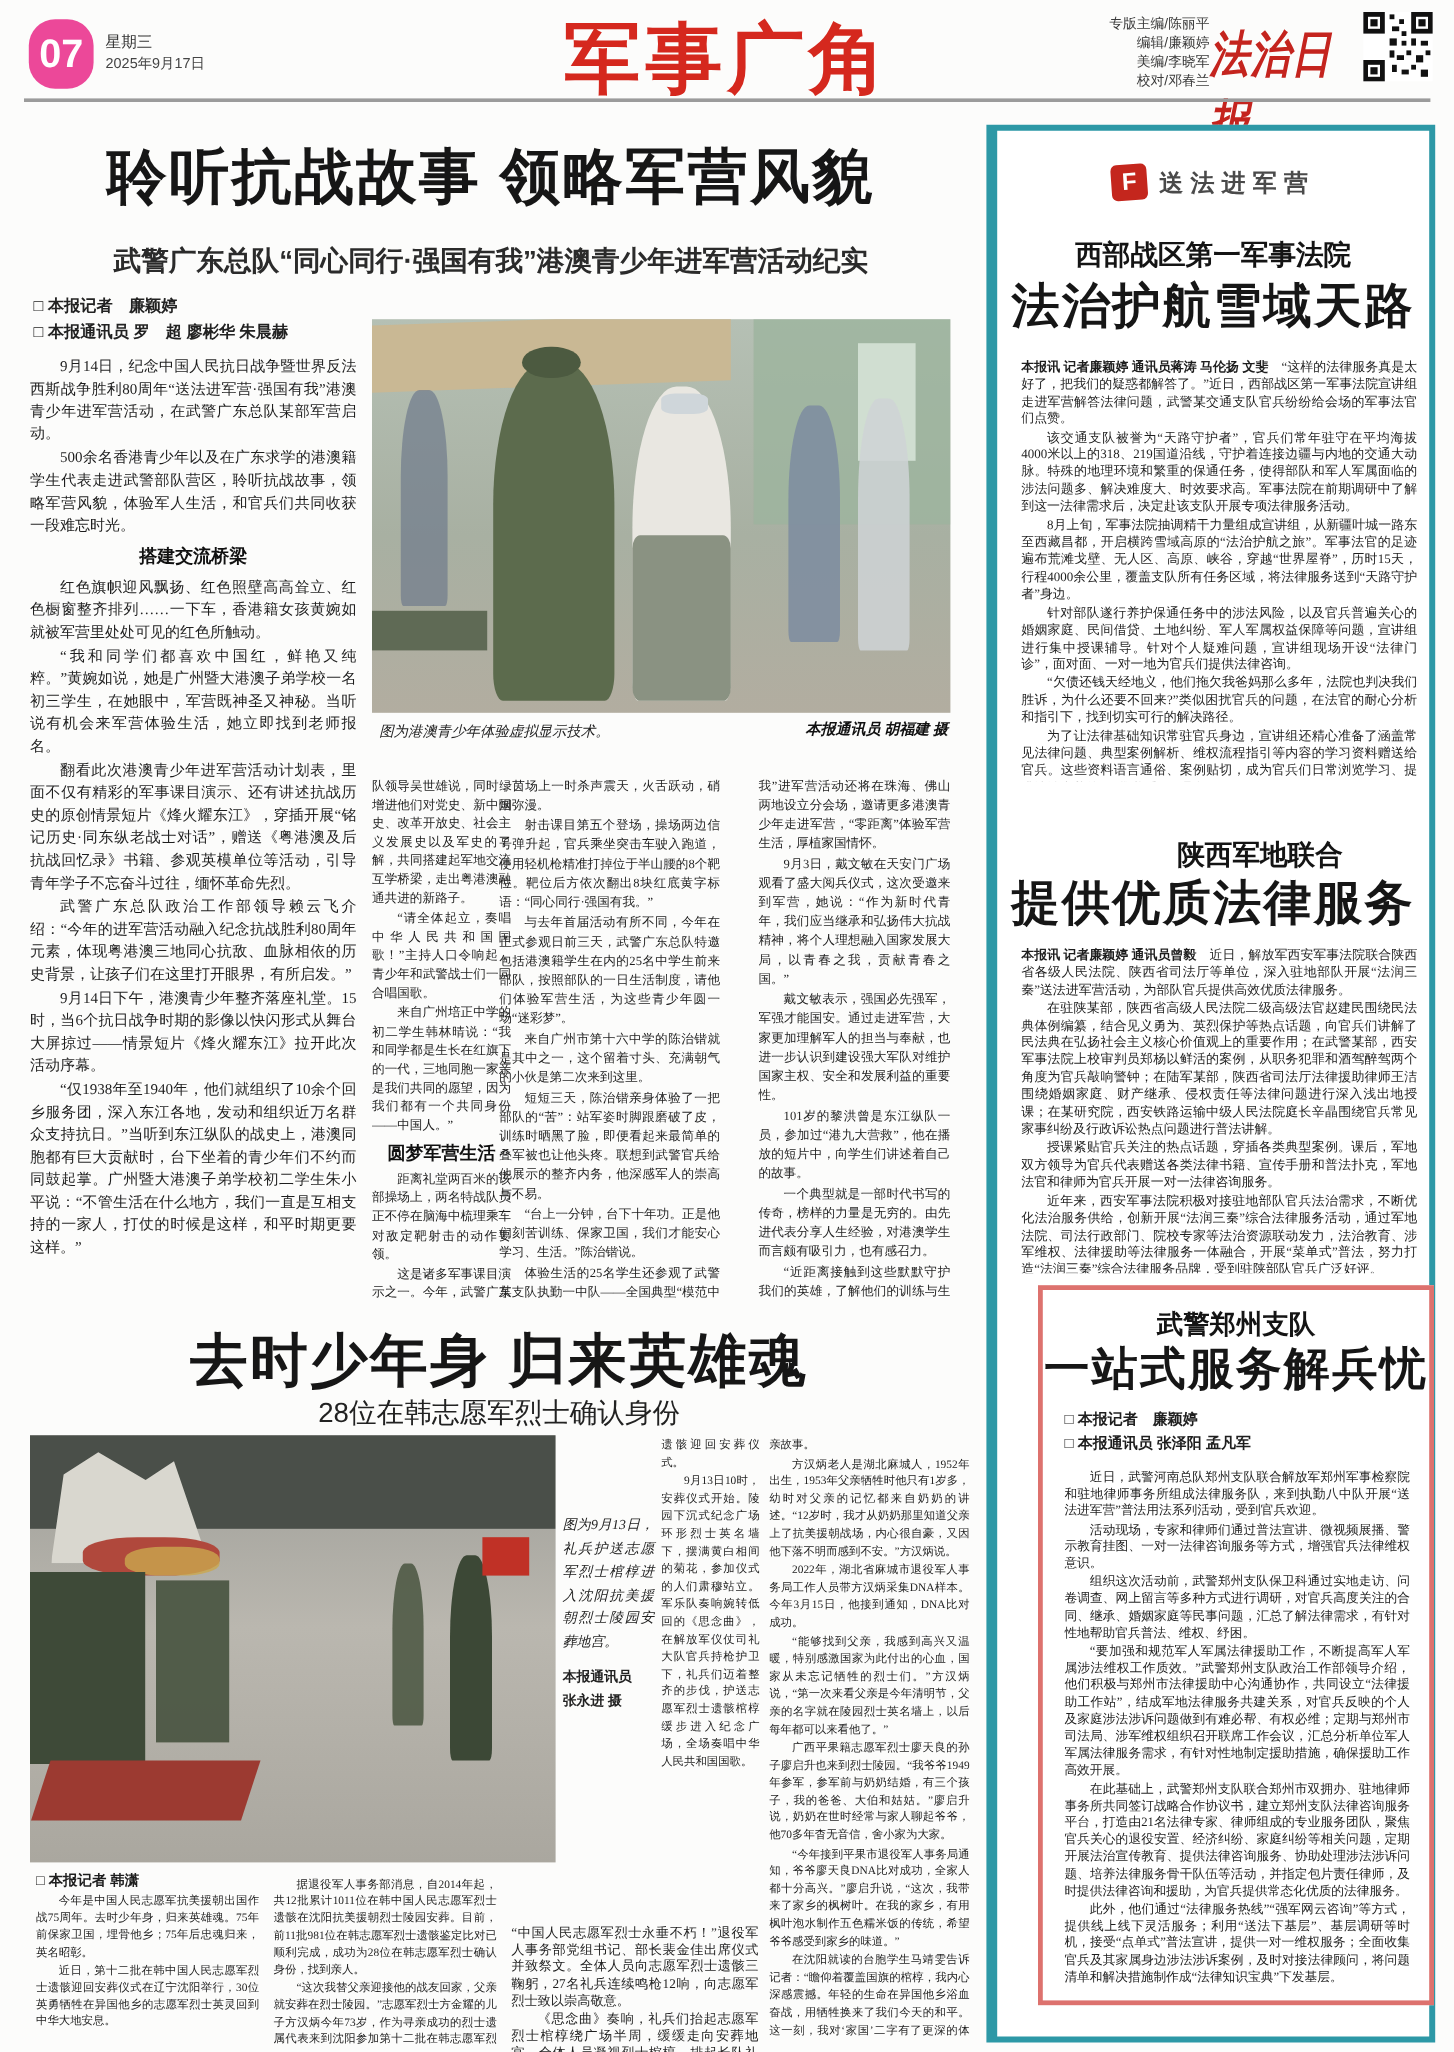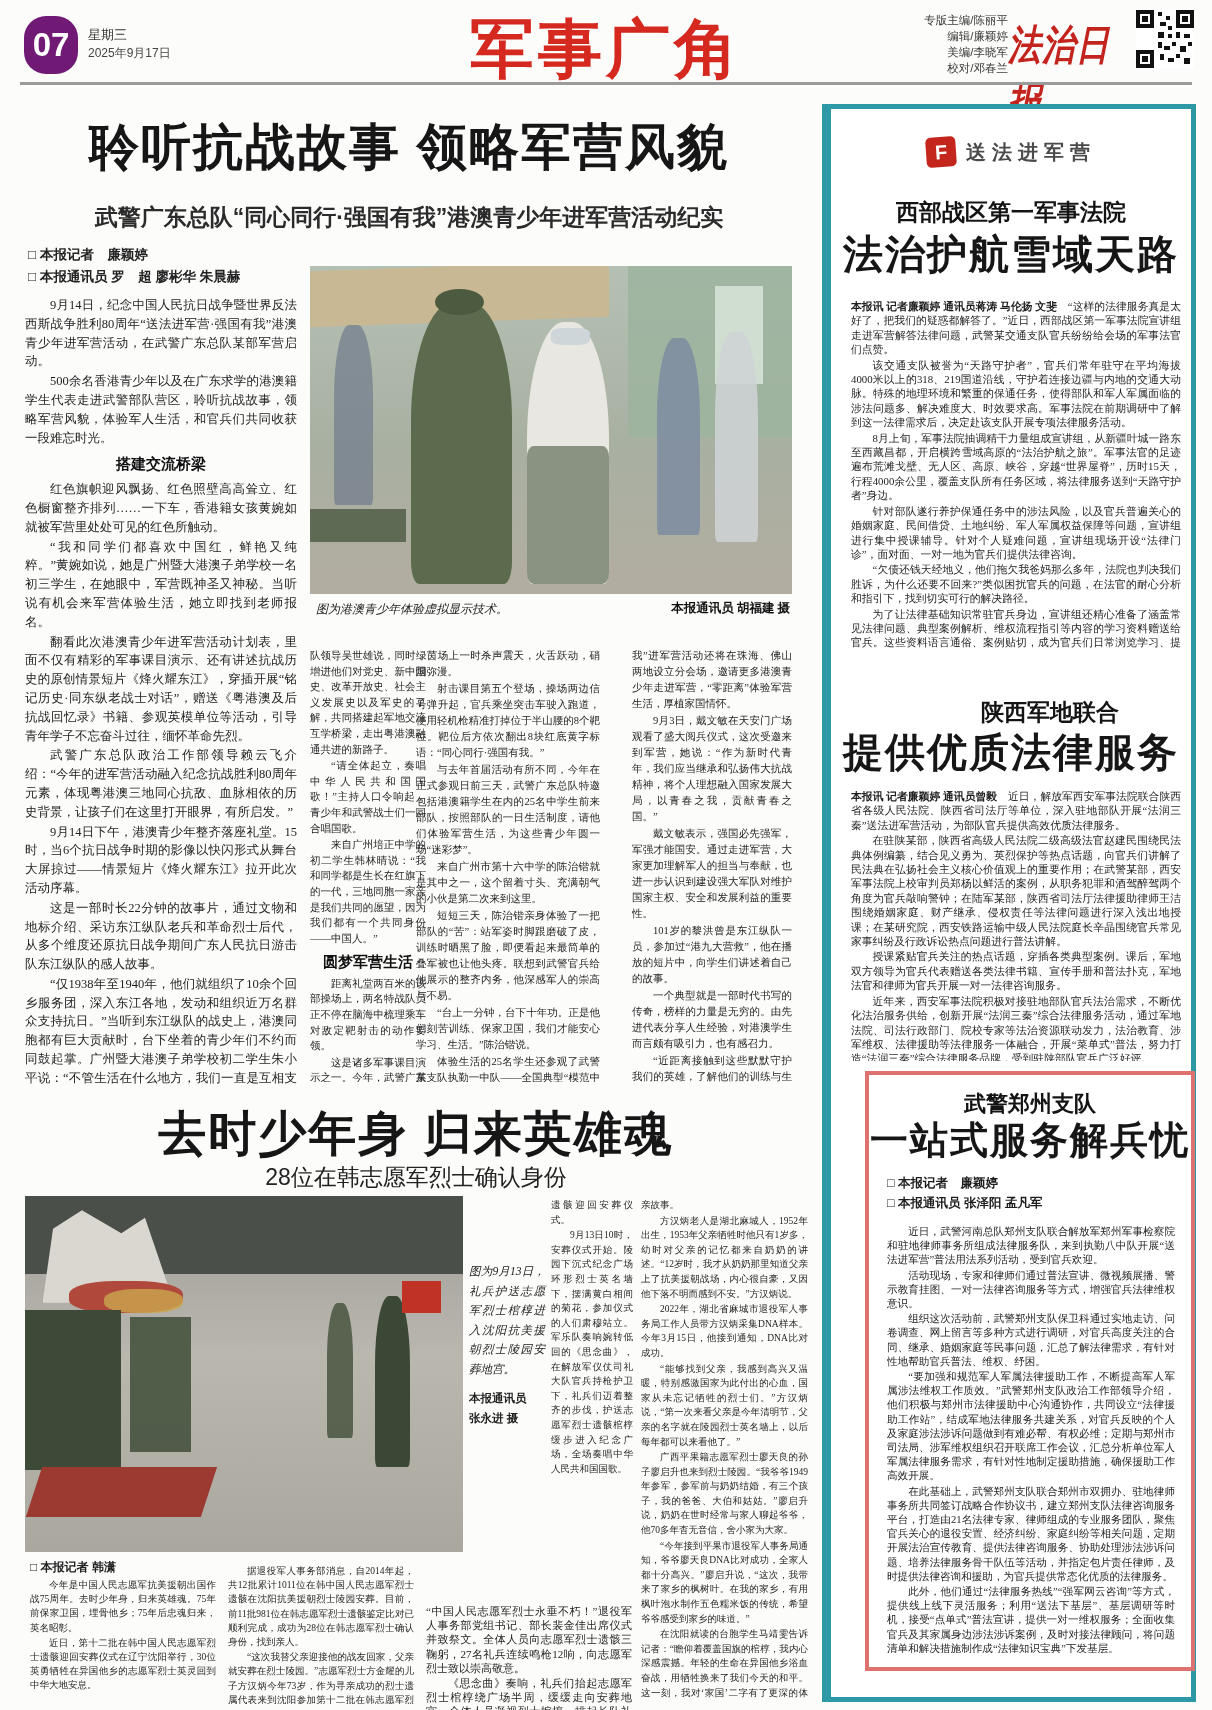--- a/index.html
+++ b/index.html
@@ -17,21 +17,21 @@
   .bigtitle{text-align:center;font-weight:900;color:#161616;letter-spacing:2px;}
   .photo{overflow:hidden;}
   .clipcol{overflow:hidden;}
   b{font-weight:bold;}
 </style>
 </head>
 <body>
 
 <div class="page">
 
-  <div class="abs" style="left:24px;top:16px;width:54px;height:58px;background:#701a75;color:#fff;
+  <div class="abs" style="left:24px;top:16px;width:54px;height:58px;background:#ec4899;color:#fff;
               font-family:'Liberation Sans',sans-serif;font-weight:900;font-size:33px;
               display:flex;align-items:center;justify-content:center;border-radius:22px;">
     <span>07</span>
   </div>
   <div class="abs sans" style="left:88px;top:26px;font-size:13px;color:#333;">星期三</div>
   <div class="abs sans" style="left:88px;top:45px;font-size:12px;color:#444;">2025年9月17日</div>
 
   <div class="abs sans" style="left:366px;top:6px;width:480px;text-align:center;font-size:64px;font-weight:900;
               color:#d5281e;letter-spacing:4px;">军事广角</div>
 
@@ -95,32 +95,31 @@
     <div style="position:absolute;left:26%;top:7%;width:10%;height:8%;background:#4c5a40;border-radius:50%;"></div>
     <div style="position:absolute;left:45%;top:17%;width:17%;height:80%;background:#e9e7e1;border-radius:45% 45% 6% 6%;"></div>
     <div style="position:absolute;left:45%;top:55%;width:17%;height:42%;background:#8a9282;border-radius:8%;"></div>
     <div style="position:absolute;left:50%;top:19%;width:8%;height:5%;background:#cfd6da;border-radius:30%;"></div>
     <div style="position:absolute;left:72%;top:22%;width:9%;height:60%;background:#7d8ca0;border-radius:40% 40% 5% 5%;opacity:.85;"></div>
     <div style="position:absolute;left:84%;top:20%;width:9%;height:64%;background:#cfd3d6;border-radius:40% 40% 5% 5%;opacity:.85;"></div>
     <div style="position:absolute;left:5%;top:18%;width:8%;height:55%;background:#6f7b8c;border-radius:40% 40% 5% 5%;opacity:.7;"></div>
     <div style="position:absolute;left:0;top:74%;width:20%;height:10%;background:#5f6a55;"></div>
   </div>
   <div class="abs" style="left:316px;top:601px;font-size:12px;color:#222;font-style:italic;">图为港澳青少年体验虚拟显示技术。</div>
-  <div class="abs" style="left:560px;top:600px;width:230px;text-align:right;font-weight:bold;font-size:12.5px;color:#111;">本报通讯员 胡福建 摄</div>
+  <div class="abs" style="left:560px;top:600px;width:230px;text-align:right;font-weight:bold;font-size:12.5px;color:#111;font-style:italic;">本报通讯员 胡福建 摄</div>
 
   <div class="abs clipcol" style="left:25px;top:296px;width:272px;height:788px;font-size:12.5px;line-height:18.8px;">
       <p class="para">9月14日，纪念中国人民抗日战争暨世界反法西斯战争胜利80周年“送法进军营·强国有我”港澳青少年进军营活动，在武警广东总队某部军营启动。</p>
       <p class="para">500余名香港青少年以及在广东求学的港澳籍学生代表走进武警部队营区，聆听抗战故事，领略军营风貌，体验军人生活，和官兵们共同收获一段难忘时光。</p>
       <div class="colsub">搭建交流桥梁</div>
       <p class="para">红色旗帜迎风飘扬、红色照壁高高耸立、红色橱窗整齐排列……一下车，香港籍女孩黄婉如就被军营里处处可见的红色所触动。</p>
       <p class="para">“我和同学们都喜欢中国红，鲜艳又纯粹。”黄婉如说，她是广州暨大港澳子弟学校一名初三学生，在她眼中，军营既神圣又神秘。当听说有机会来军营体验生活，她立即找到老师报名。</p>
       <p class="para">翻看此次港澳青少年进军营活动计划表，里面不仅有精彩的军事课目演示、还有讲述抗战历史的原创情景短片《烽火耀东江》，穿插开展“铭记历史·同东纵老战士对话”，赠送《粤港澳及后抗战回忆录》书籍、参观英模单位等活动，引导青年学子不忘奋斗过往，缅怀革命先烈。</p>
       <p class="para">武警广东总队政治工作部领导赖云飞介绍：“今年的进军营活动融入纪念抗战胜利80周年元素，体现粤港澳三地同心抗敌、血脉相依的历史背景，让孩子们在这里打开眼界，有所启发。”</p>
       <p class="para">9月14日下午，港澳青少年整齐落座礼堂。15时，当6个抗日战争时期的影像以快闪形式从舞台大屏掠过——情景短片《烽火耀东江》拉开此次活动序幕。</p>
-      <p class="para">这是一部时长22分钟的故事片，通过文物和地标介绍、采访东江纵队老兵和革命烈士后代，从多个维度还原抗日战争期间广东人民抗日游击队东江纵队的感人故事。</p>
       <p class="para">“仅1938年至1940年，他们就组织了10余个回乡服务团，深入东江各地，发动和组织近万名群众支持抗日。”当听到东江纵队的战史上，港澳同胞都有巨大贡献时，台下坐着的青少年们不约而同鼓起掌。广州暨大港澳子弟学校初二学生朱小平说：“不管生活在什么地方，我们一直是互相支持的一家人，打仗的时候是这样，和平时期更要这样。”</p>
     </div>
   <div class="abs clipcol" style="left:310px;top:648px;width:116px;height:434px;font-size:10.5px;line-height:15.6px;">
       <p class="para cont">队领导吴世雄说，同时，增进他们对党史、新中国史、改革开放史、社会主义发展史以及军史的了解，共同搭建起军地交流互学桥梁，走出粤港澳融通共进的新路子。</p>
       <p class="para">“请全体起立，奏唱中华人民共和国国歌！”主持人口令响起，青少年和武警战士们一同合唱国歌。</p>
       <p class="para">来自广州培正中学的初二学生韩林晴说：“我和同学都是生长在红旗下的一代，三地同胞一家亲是我们共同的愿望，因为我们都有一个共同身份——中国人。”</p>
       <div class="colsub">圆梦军营生活</div>
       <p class="para">距离礼堂两百米的该部操场上，两名特战队员正不停在脑海中梳理乘车对敌定靶射击的动作要领。</p>
       <p class="para">这是诸多军事课目演示之一。今年，武警广东总队精心设计了包含武术、刺杀、射击等7类30余个课目的演示内容，并组织武器装备展示和体验、学叠军被等互动环节。</p>
     </div>

